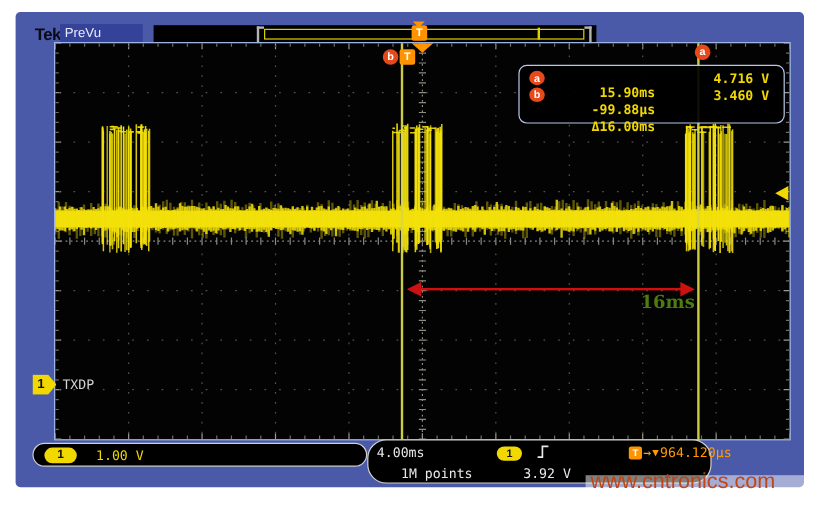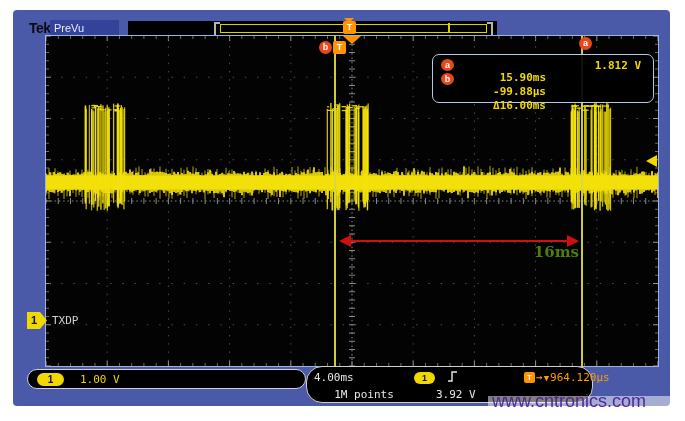--- a/index.html
+++ b/index.html
@@ -87,21 +87,21 @@
   .trg-oval{width:21px;height:12px;border-radius:6px;background:#f0d800;color:#111;font-weight:bold;
             font-size:9px;text-align:center;line-height:12px;font-family:"Liberation Sans",sans-serif;}
   .slope{margin-left:12px;display:inline-block;}
   .delay{color:#ff9c00;display:flex;align-items:center;gap:1px;}
   .tbadge-sm{width:11px;height:11px;background:#ff9400;border-radius:2px;color:#fff;font-weight:bold;
              font-size:8px;text-align:center;line-height:11px;font-family:"Liberation Sans",sans-serif;}
   .delay-glyph{font-size:9px;}
 
   
   .wm-band{position:absolute;left:488px;top:396px;width:182px;height:11px;background:rgba(255,255,255,0.5);}
-  .watermark{position:absolute;left:492px;top:391px;font-size:18px;color:#4c1d95;opacity:0.95;}
+  .watermark{position:absolute;left:492px;top:391px;font-size:18px;color:#c2410c;opacity:0.95;}
 </style>
 </head>
 <body>
 
 <div class="stage">
   <div class="bezel">
 
     <div class="brand">Tek</div>
     <div class="prevu">PreVu</div>
 
@@ -1682,25 +1682,26 @@
       <div class="cursor-line cursor-b"></div>
       <div class="cursor-line cursor-a"></div>
       <div class="mcircle mk-b">b</div>
       <div class="tbadge mk-t">T</div>
       <div class="mcircle mk-a">a</div>
 
       <div class="readout">
         <div class="ro-row">
           <span class="ro-mk">a</span>
           <span class="ro-time">15.90ms</span>
-          <span class="ro-volt">1.812 V</span>
+          <span class="ro-volt">4.716 V</span>
         </div>
         <div class="ro-row">
           <span class="ro-mk">b</span>
           <span class="ro-time">-99.88µs</span>
+          <span class="ro-volt">3.460 V</span>
         </div>
         <div class="ro-row">
           <span class="ro-mk empty"></span>
           <span class="ro-time">Δ16.00ms</span>
         </div>
       </div>
 
       <div class="trig-level-arrow"></div>
 
       <div class="meas-arrow">

